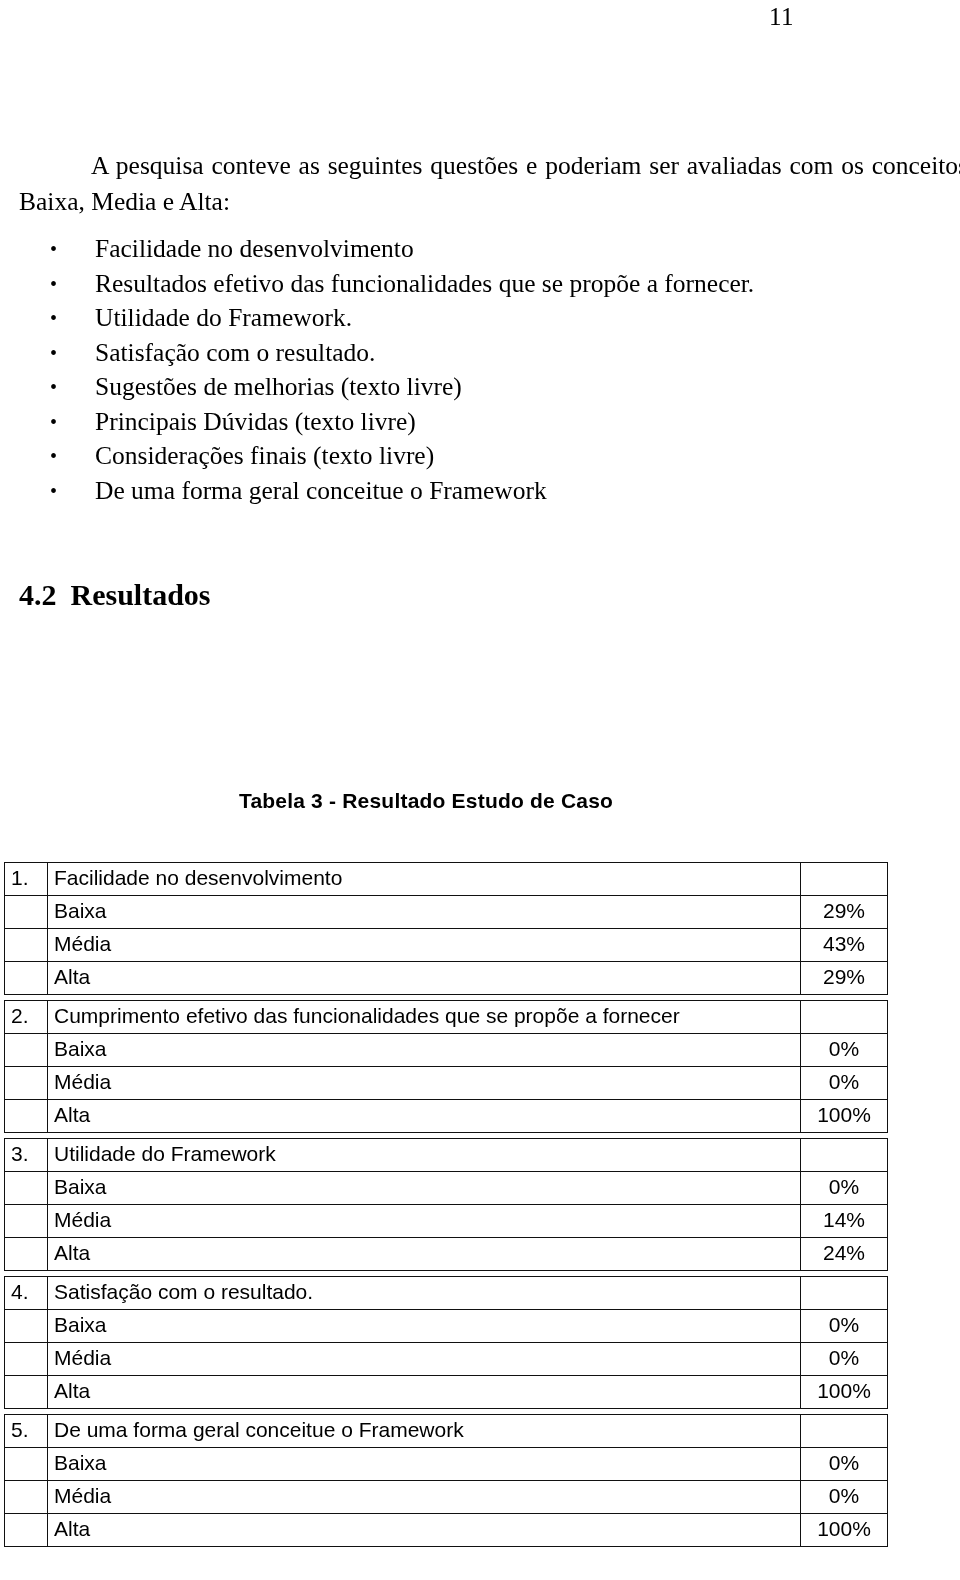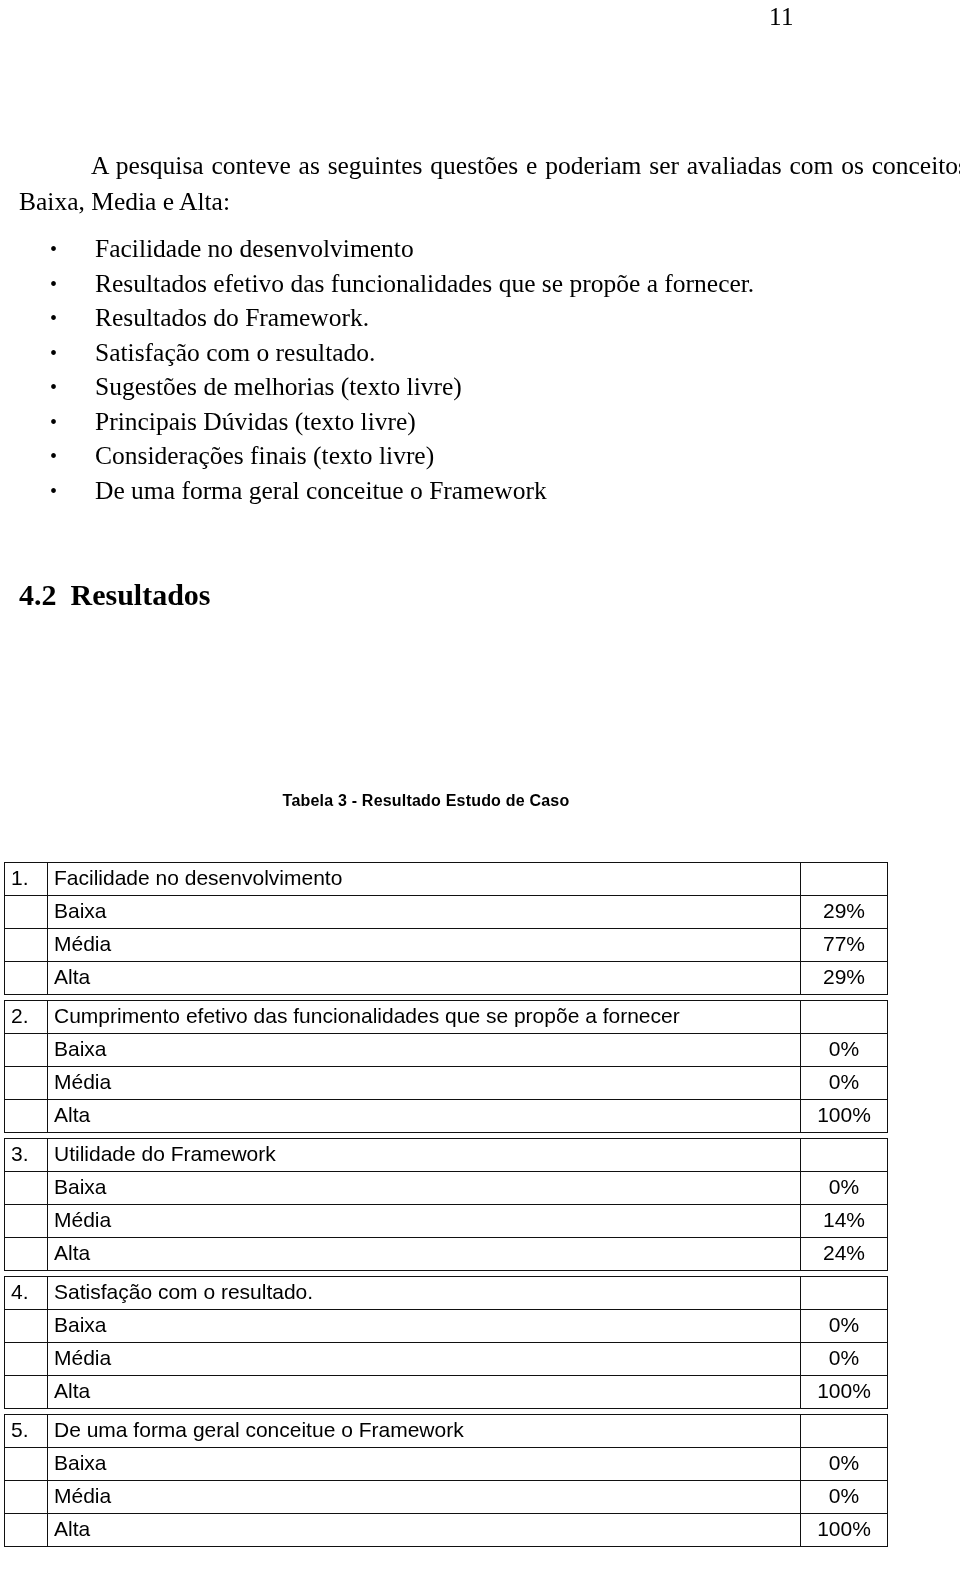--- a/index.html
+++ b/index.html
@@ -91,21 +91,21 @@
 
   
   .table-caption {
     position: absolute;
     left: 0;
     top: 788px;
     width: 852px;
     text-align: center;
     font-family: "Liberation Sans", "DejaVu Sans", sans-serif;
     font-weight: bold;
-    font-size: 16px;
+    font-size: 21px;
     line-height: 26px;
     letter-spacing: 0.2px;
   }
 
   
   .tables-wrap {
     position: absolute;
     left: 4px;
     top: 862px;
     width: 848px;
@@ -158,21 +158,21 @@
       <li>
         <span class="bullet-glyph">•</span>
         <span>Facilidade no desenvolvimento</span>
       </li>
       <li>
         <span class="bullet-glyph">•</span>
         <span>Resultados efetivo das funcionalidades que se propõe a fornecer.</span>
       </li>
       <li>
         <span class="bullet-glyph">•</span>
-        <span>Resultados do Framework.</span>
+        <span>Utilidade do Framework.</span>
       </li>
       <li>
         <span class="bullet-glyph">•</span>
         <span>Satisfação com o resultado.</span>
       </li>
       <li>
         <span class="bullet-glyph">•</span>
         <span>Sugestões de melhorias (texto livre)</span>
       </li>
       <li>
@@ -213,21 +213,21 @@
           <td class="col-value blank-cell"></td>
         </tr>
         <tr>
           <td class="col-num"></td>
           <td class="col-label">Baixa</td>
           <td class="col-value">29%</td>
         </tr>
         <tr>
           <td class="col-num"></td>
           <td class="col-label">Média</td>
-          <td class="col-value">77%</td>
+          <td class="col-value">43%</td>
         </tr>
         <tr>
           <td class="col-num"></td>
           <td class="col-label">Alta</td>
           <td class="col-value">29%</td>
         </tr>
       </tbody>
     </table>
 
     <table class="result-table">

